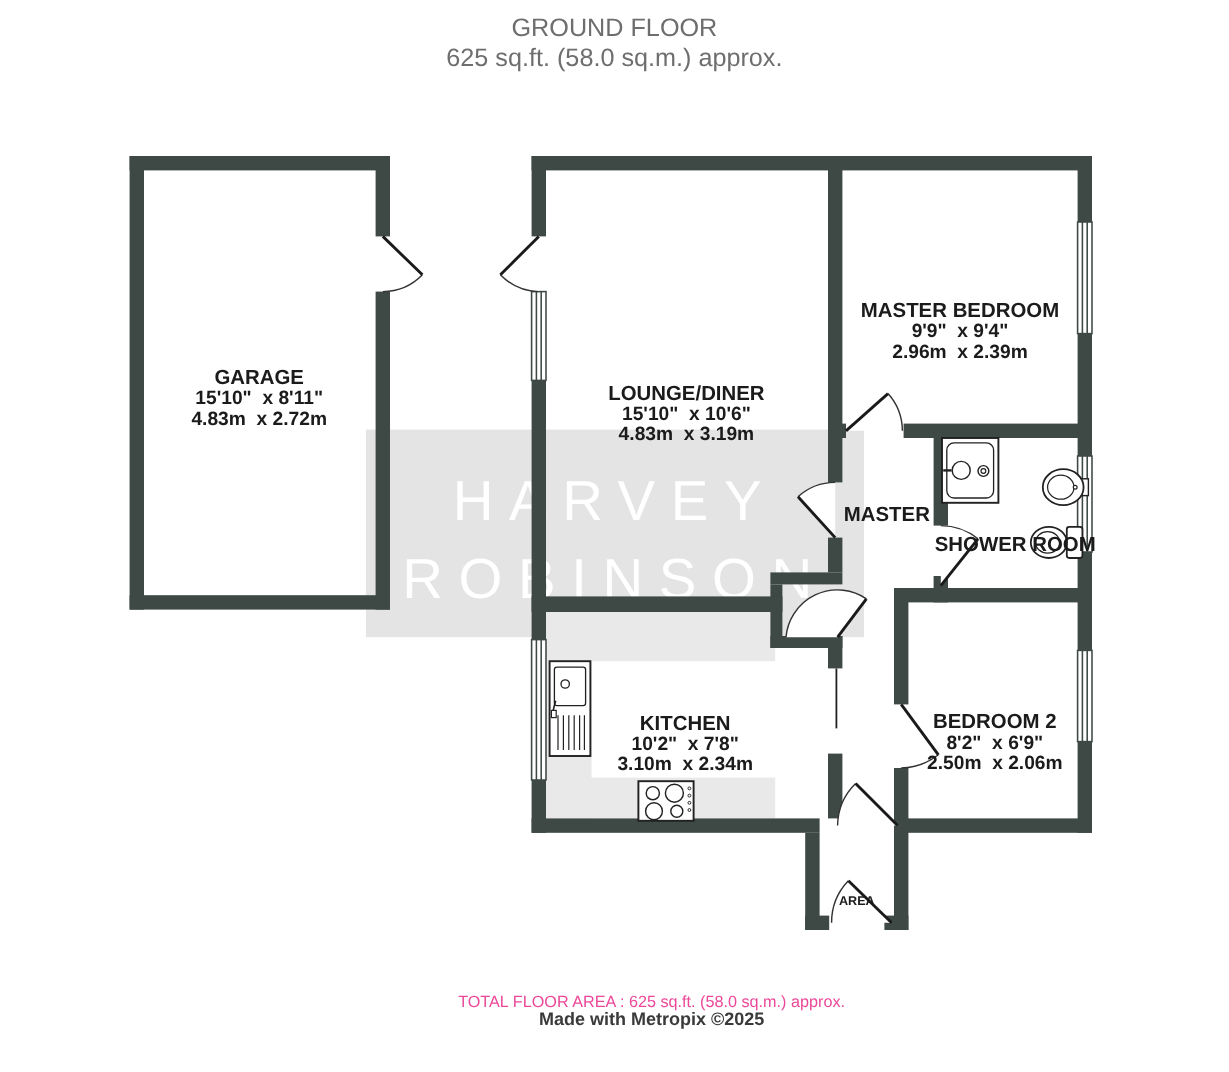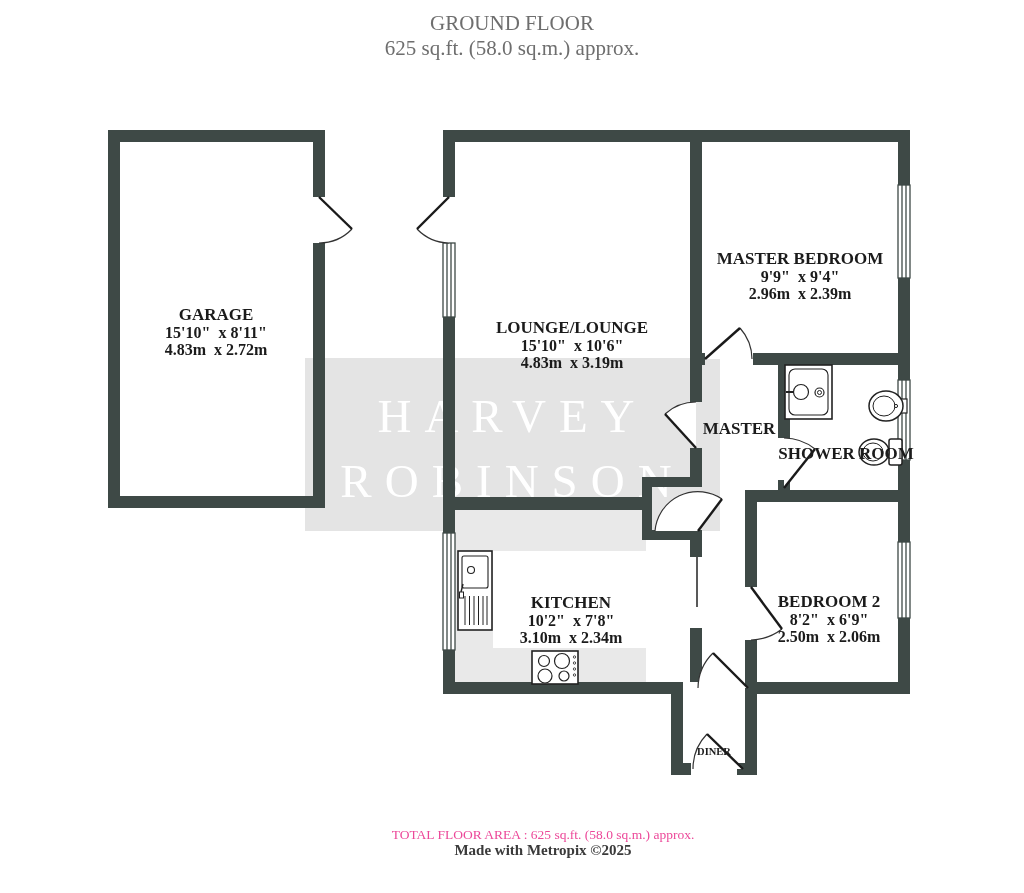--- a/index.html
+++ b/index.html
@@ -1,17 +1,17 @@
 <!DOCTYPE html>
 <html><head>
 <meta charset="utf-8">
 <style>
   html,body{margin:0;padding:0;background:#ffffff;}
   #stage{position:relative;width:1024px;height:893px;background:#ffffff;overflow:hidden;
-         font-family:Liberation Serif, serif;}
+         font-family:Liberation Sans, sans-serif;}
   
   .title-block{position:absolute;top:11px;left:0;width:1024px;text-align:center;
                color:#6e6e6e;font-size:21px;line-height:25px;z-index:3;}
   .watermark{position:absolute;left:305px;top:358px;width:415px;height:173px;
              background:#e4e4e4;z-index:0;text-align:center;color:#ffffff;
              font-weight:300;font-size:47px;letter-spacing:13px;line-height:65px;
              padding-top:26px;box-sizing:border-box;}
   .plan-svg{position:absolute;left:0;top:0;z-index:1;}
   .room-label{position:absolute;transform:translateX(-50%);text-align:center;
               color:#1b1b1b;z-index:2;margin-top:24px;}
@@ -213,21 +213,21 @@
     </g>
   </svg>
 
   <div class="room-label" style="left:216px;top:282px">
     <div class="room-name">GARAGE</div>
     <div class="room-dims">15'10"  x 8'11"</div>
     <div class="room-dims">4.83m  x 2.72m</div>
   </div>
 
   <div class="room-label" style="left:572px;top:295px">
-    <div class="room-name">LOUNGE/LOUNGE</div>
+    <div class="room-name">LOUNGE/DINER</div>
     <div class="room-dims">15'10"  x 10'6"</div>
     <div class="room-dims">4.83m  x 3.19m</div>
   </div>
 
   <div class="room-label" style="left:800px;top:226px">
     <div class="room-name">MASTER BEDROOM</div>
     <div class="room-dims">9'9"  x 9'4"</div>
     <div class="room-dims">2.96m  x 2.39m</div>
   </div>
 
@@ -245,21 +245,21 @@
     <div class="room-dims">3.10m  x 2.34m</div>
   </div>
 
   <div class="room-label" style="left:829px;top:569px">
     <div class="room-name">BEDROOM 2</div>
     <div class="room-dims">8'2"  x 6'9"</div>
     <div class="room-dims">2.50m  x 2.06m</div>
   </div>
 
   <div class="room-label small-name" style="left:714px;top:722px">
-    <div class="room-name">DINER</div>
+    <div class="room-name">AREA</div>
   </div>
 
   <div class="footer-block">
     <div class="footer-area">TOTAL FLOOR AREA : 625 sq.ft. (58.0 sq.m.) approx.</div>
     <div class="footer-credit">Made with Metropix ©2025</div>
   </div>
 
 </div>
 
 </body></html>

